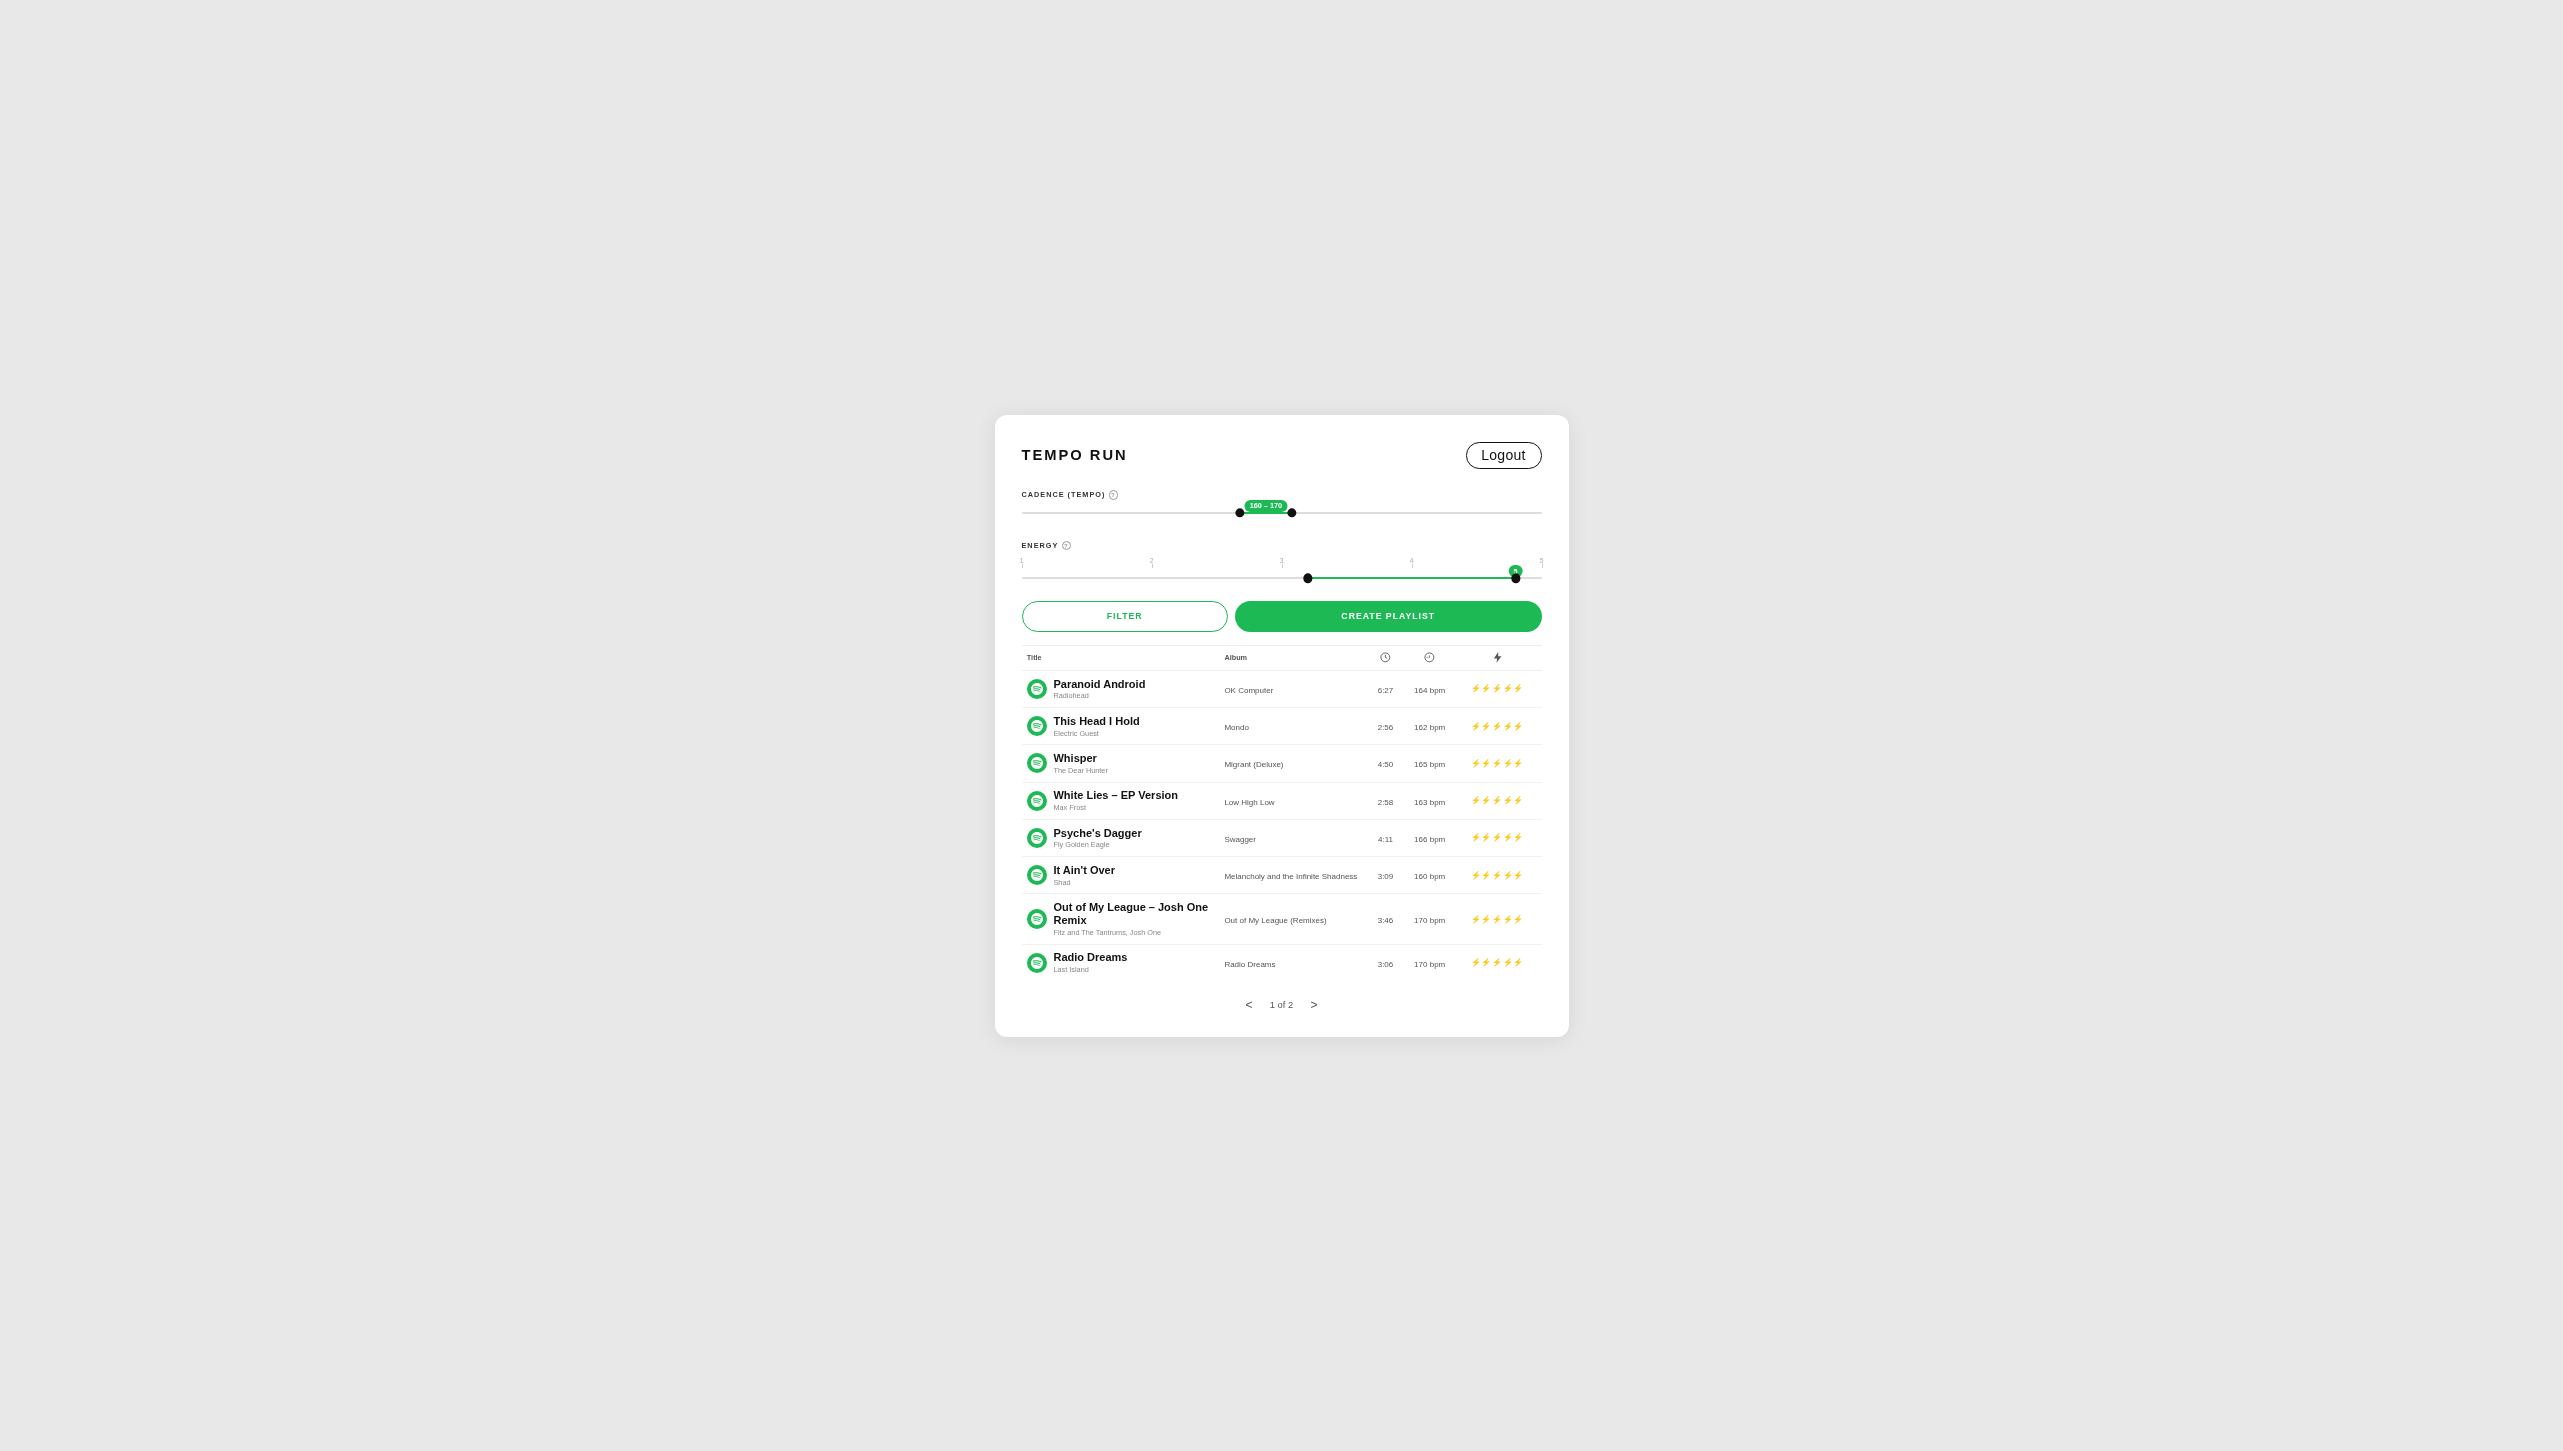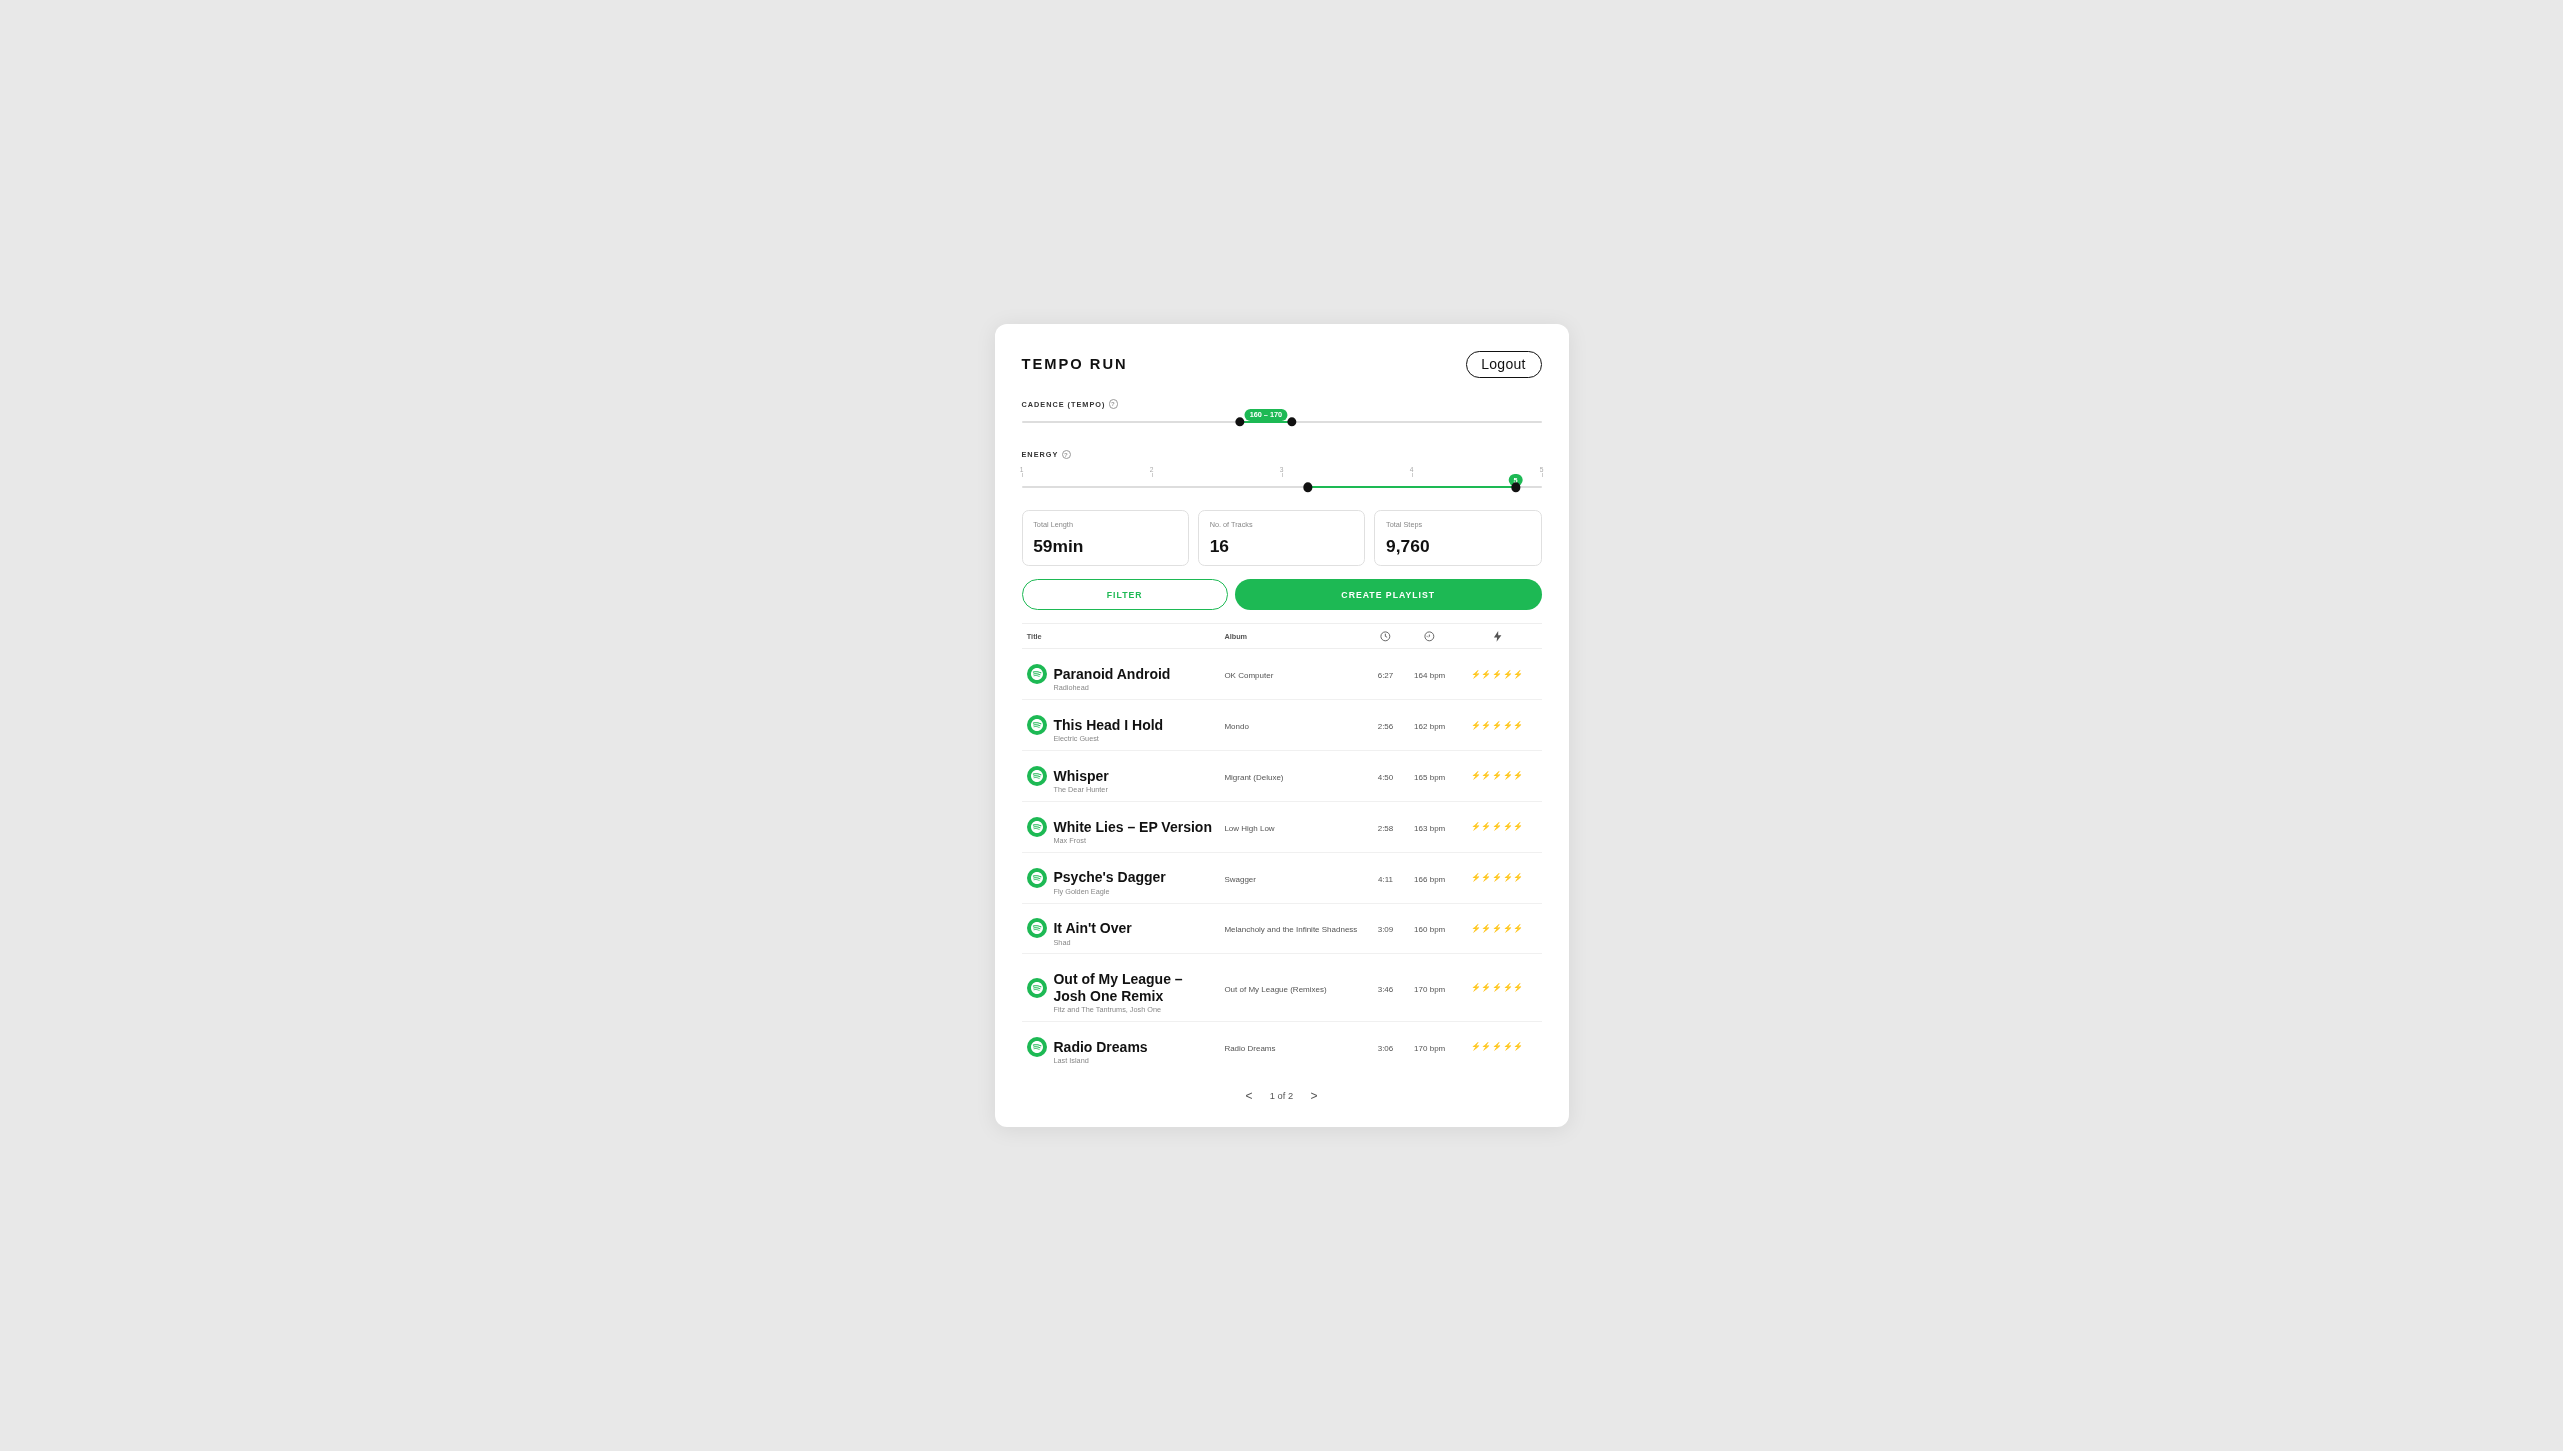--- a/index.html
+++ b/index.html
@@ -206,25 +206,24 @@
       display: flex;
       align-items: center;
       justify-content: center;
       flex-shrink: 0;
     }
     .spotify-icon svg {
       width: 12px;
       height: 12px;
     }
     .track-name {
-      font-size: 14px;
+      font-size: 11px;
       font-weight: 700;
       color: #111;
       line-height: 1.2;
-      margin-top: 10px;
     }
     .track-artist {
       font-size: 7.3px;
       color: #888;
       margin-top: 0.7px;
     }
     .album-name {
       font-size: 8px;
       color: #555;
     }
@@ -336,34 +335,20 @@
 
             <div class="slider-label-bubble" style="left:95%;">5</div>
             <div class="slider-thumb" style="left:55%;"></div>
             <div class="slider-thumb" style="left:95%;"></div>
           </div>
         </div>
       </div>
     </div>
   </div>
 
-  <div class="stats-row">
-    <div class="stat-box">
-      <div class="stat-label">Total Length</div>
-      <div class="stat-value">59min</div>
-    </div>
-    <div class="stat-box">
-      <div class="stat-label">No. of Tracks</div>
-      <div class="stat-value">16</div>
-    </div>
-    <div class="stat-box">
-      <div class="stat-label">Total Steps</div>
-      <div class="stat-value">9,760</div>
-    </div>
-  </div>
 
   <div class="action-row">
     <button class="filter-btn">FILTER</button>
     <button class="create-btn">CREATE PLAYLIST</button>
   </div>
 
   <table class="track-table">
     <thead>
       <tr>
         <th class="col-title">Title</th>

